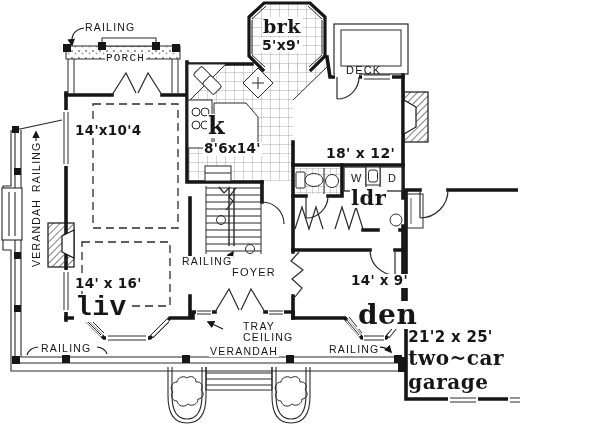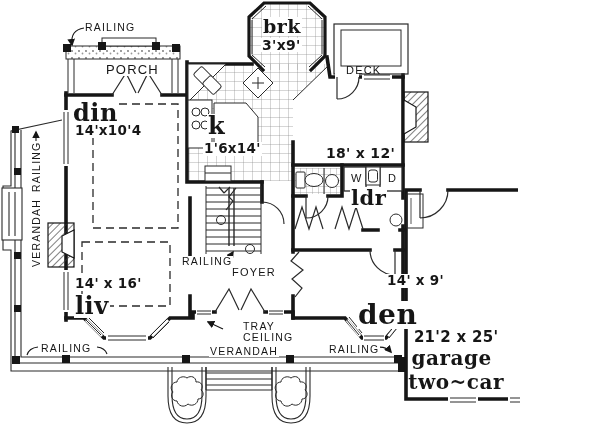--- a/index.html
+++ b/index.html
@@ -4,21 +4,21 @@
 <style>
   html,body{margin:0;padding:0;background:#fff;}
   .stage{position:relative;width:520px;height:444px;background:#fff;overflow:hidden;
          font-family:"Liberation Sans",sans-serif;color:#161616;}
   .stage svg{position:absolute;left:0;top:0;}
   .lbl{position:absolute;line-height:1;white-space:nowrap;background:#fff;color:#161616;padding:0 1px;}
   .rname{font-family:"DejaVu Serif",serif;font-weight:700;letter-spacing:0.5px;}
   .dims{font-family:"DejaVu Sans",sans-serif;font-weight:700;font-size:13.5px;letter-spacing:0.3px;}
   .small{font-size:10.5px;letter-spacing:1.2px;font-weight:400;}
   .vert{transform:rotate(-90deg);transform-origin:left top;}
-  .garage-block{position:absolute;right:16px;top:328px;text-align:center;background:transparent;}
+  .garage-block{position:absolute;right:16px;top:328px;text-align:left;background:transparent;}
   .garage-block .dims{font-size:15px;background:#fff;}
   .garage-block .rname{font-size:20px;background:#fff;display:block;}
 </style>
 </head>
 <body>
 
 <div class="stage">
 
 <svg width="600" height="444" viewBox="0 0 600 444">
   <defs>
@@ -232,57 +232,56 @@
     <path d="M36,145 V132" marker-end="url(#arrow)"></path>
     <path d="M214,259 Q228,260 233,252" marker-end="url(#arrow)"></path>
     <path d="M223,329 L208,322" marker-end="url(#arrow)"></path>
     <path d="M38,347 Q29,348 27,355"></path>
     <path d="M97,347 Q105,348 107,354"></path>
     <path d="M370,349 Q384,344 391,352" marker-end="url(#arrow)"></path>
   </g>
 </svg>
 
 <div class="lbl small" style="left:84px;top:22px;">RAILING</div>
-<div class="lbl small" style="left:105px;top:63px;font-size:13px;">PORCH</div>
+<div class="lbl small" style="left:105px;top:53px;font-size:11px;font-family:Liberation Mono, monospace;">PORCH</div>
 <div class="lbl small vert" style="left:31px;top:193px;">RAILING</div>
 <div class="lbl small vert" style="left:31px;top:268px;">VERANDAH</div>
 
 <div class="lbl rname" style="left:262px;top:17px;font-size:19px;">brk</div>
-<div class="lbl dims" style="left:261px;top:38px;font-size:14px;">3'x9'</div>
+<div class="lbl dims" style="left:261px;top:38px;font-size:14px;">5'x9'</div>
 <div class="lbl small" style="left:345px;top:37px;font-size:11px;background:transparent;margin-top:28px;">DECK</div>
 
-<div class="lbl rname" style="left:72px;top:101px;font-size:24px;">din</div>
 <div class="lbl dims" style="left:74px;top:124px;">14'x10'4</div>
 
 <div class="lbl rname" style="left:207px;top:114px;font-size:24px;">k</div>
-<div class="lbl dims" style="left:203px;top:142px;">1'6x14'</div>
+<div class="lbl dims" style="left:203px;top:142px;">8'6x14'</div>
 
 <div class="lbl dims" style="left:325px;top:121px;font-size:14px;margin-top:25px;">18' x 12'</div>
 
 <div class="lbl" style="left:350px;top:173px;font-size:11px;background:transparent;">W</div>
 <div class="lbl" style="left:387px;top:173px;font-size:11px;background:transparent;">D</div>
 <div class="lbl rname" style="left:350px;top:187px;font-size:21px;">ldr</div>
 
 <div class="lbl small" style="left:181px;top:256px;">RAILING</div>
 <div class="lbl small" style="left:231px;top:267px;font-size:11px;">FOYER</div>
 
 <div class="lbl dims" style="left:74px;top:277px;">14' x 16'</div>
-<div class="lbl rname" style="left:74px;top:294px;font-size:24px;">liv</div>
+<div class="lbl rname" style="left:74px;top:294px;font-size:28px;font-family:Liberation Mono, monospace;">liv</div>
 
 <div class="lbl small" style="left:242px;top:321px;background:transparent;">
   <div>TRAY</div>
   <div>CEILING</div>
 </div>
 
-<div class="lbl dims" style="left:350px;top:274px;margin-left:36px;">14' x 9'</div>
+<div class="lbl dims" style="left:350px;top:274px;">14' x 9'</div>
 <div class="lbl rname" style="left:357px;top:301px;font-size:28px;">den</div>
 
 <div class="lbl small" style="left:40px;top:343px;">RAILING</div>
 <div class="lbl small" style="left:209px;top:346px;">VERANDAH</div>
 <div class="lbl small" style="left:328px;top:344px;">RAILING</div>
 
 <div class="garage-block">
   <span class="dims">21'2 x 25'</span>
+  <span class="rname">two~car</span>
   <span class="rname" style="margin-right:9px;">garage</span>
-  <span class="rname">two~car</span>
 </div>
 
 </div>
 
 </body></html>

